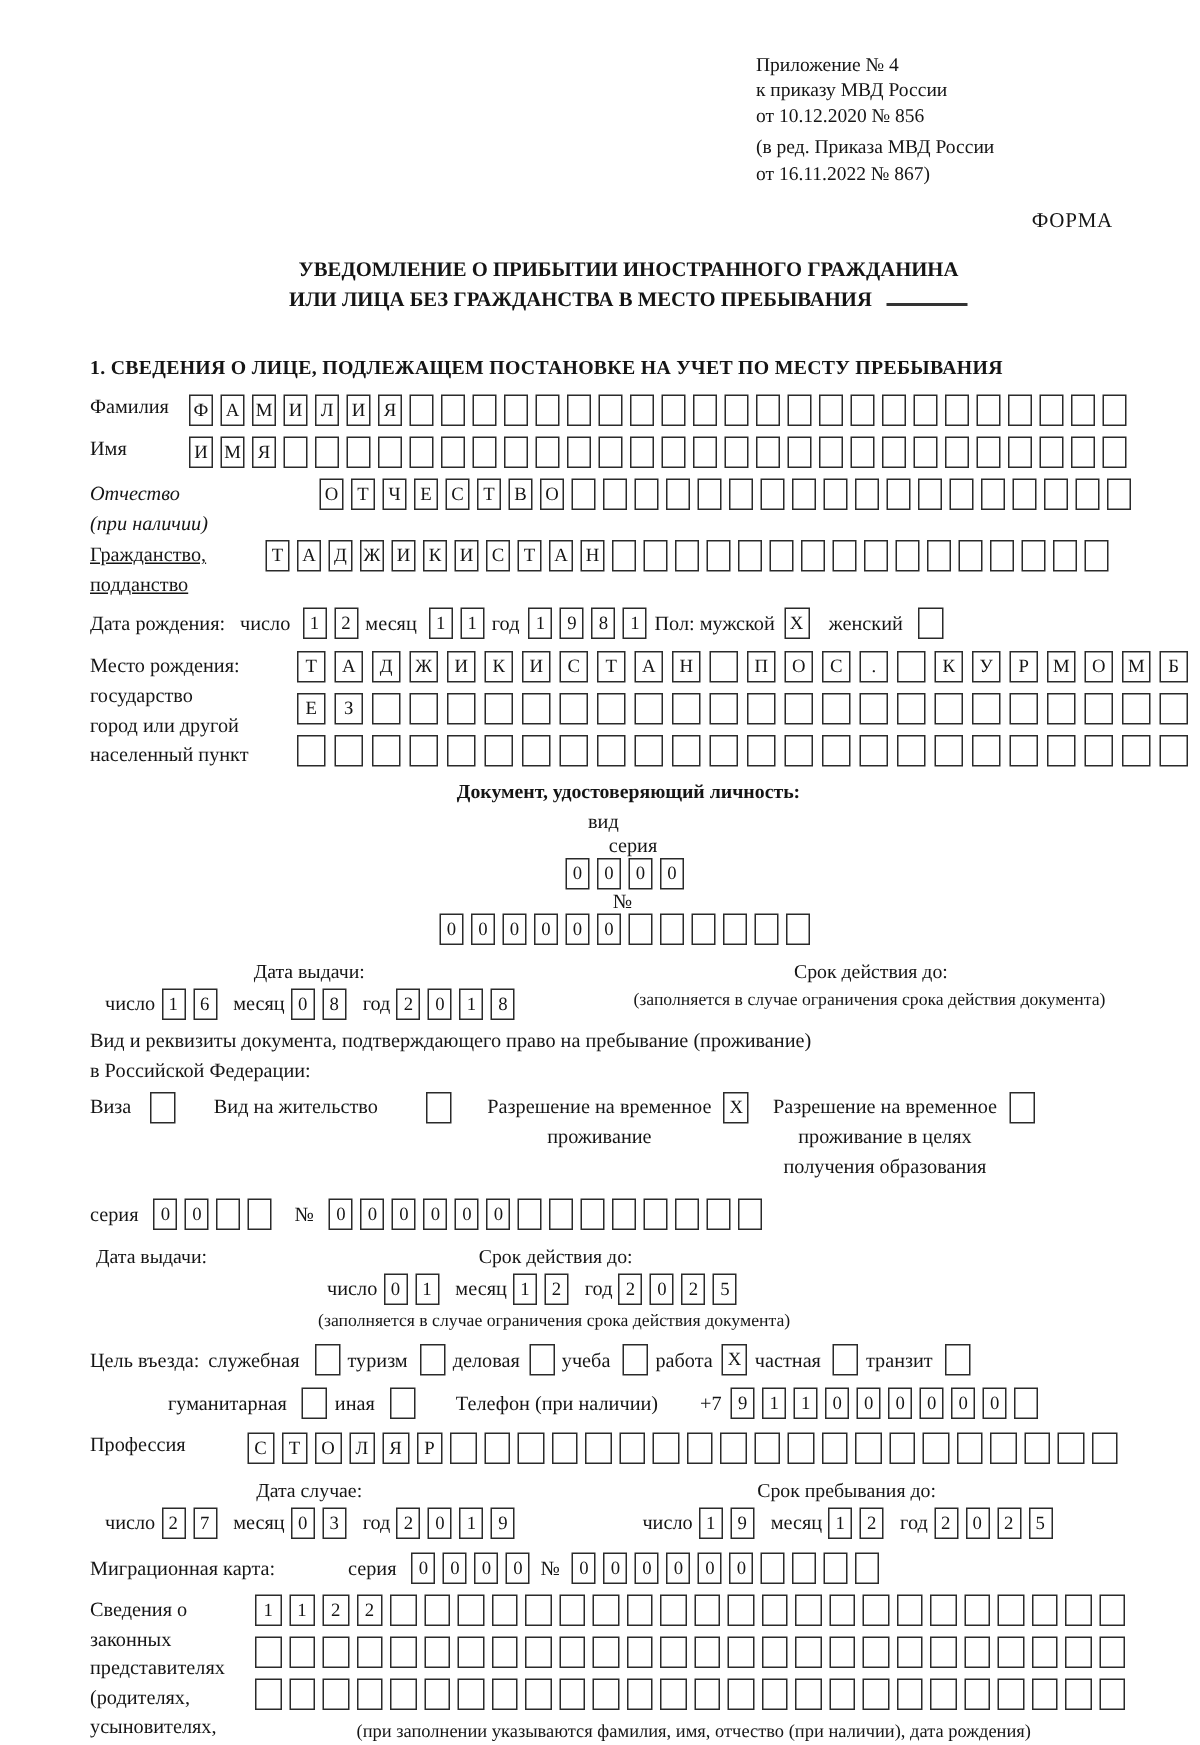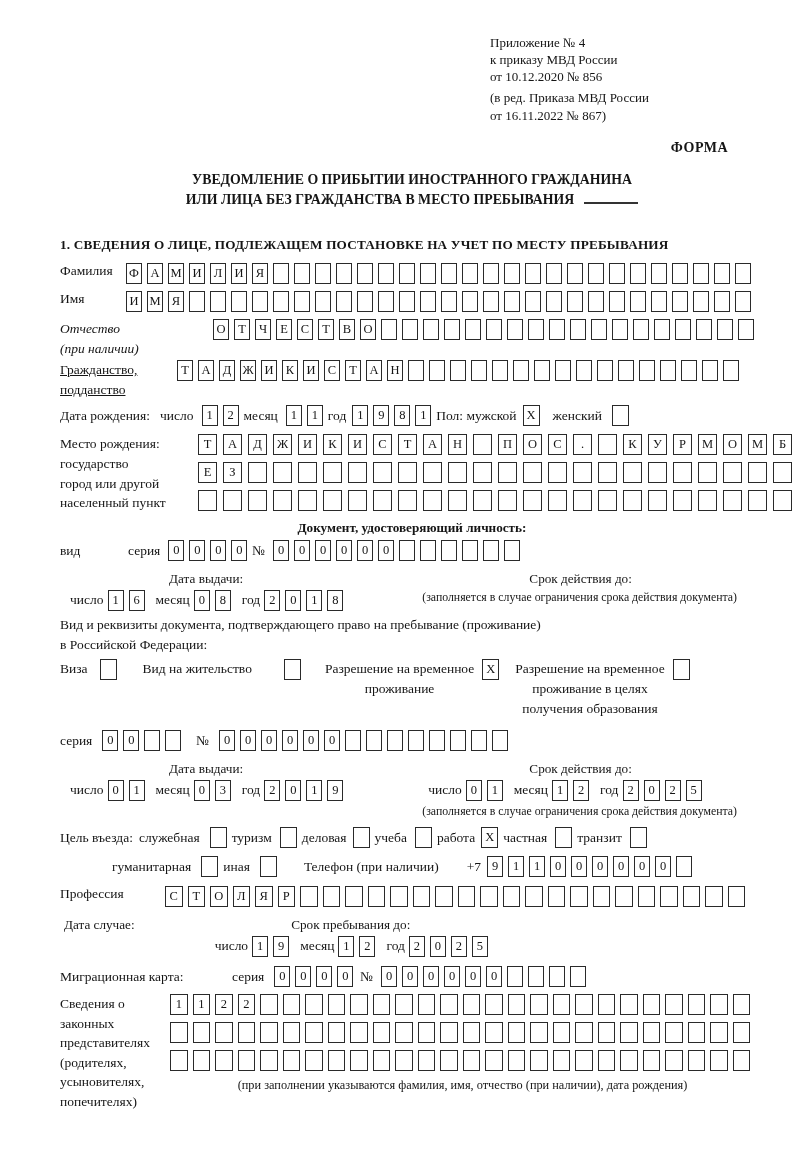--- a/index.html
+++ b/index.html
@@ -1,21 +1,21 @@
 <!DOCTYPE html>
 <html><head>
 <meta charset="utf-8">
 <style>
   html,body{margin:0;padding:0;background:#fff;}
   body{width:800px;height:1163px;font-family:"Liberation Serif","DejaVu Serif",serif;color:#151515;overflow:hidden;}
-  .page{box-sizing:border-box;width:800px;height:1163px;padding:34px 36px 0 60px;}
+  .page{box-sizing:border-box;width:800px;height:1163px;padding:34px 22px 0 60px;}
   
   .hdr{width:238px;margin-left:auto;margin-right:36px;font-size:13px;line-height:1.32;}
   .hdr .ed{margin-top:4px;}
-  .forma{font-weight:bold;font-size:14px;text-align:right;margin:16px 36px 0 0;letter-spacing:.5px;}
+  .forma{font-weight:normal;font-size:14px;text-align:right;margin:16px 36px 0 0;letter-spacing:.5px;}
   .title{font-weight:bold;font-size:13.8px;text-align:center;margin-top:14px;line-height:1.5;}
   .title .uline{display:inline-block;width:54px;border-bottom:2px solid #333;height:12px;margin-left:10px;}
   .sect{font-weight:bold;font-size:13.2px;margin-top:26px;letter-spacing:.2px;}
   
   .row{display:flex;align-items:flex-start;margin-top:7px;font-size:13.5px;}
   .lbl{flex:none;}
   .boxes{white-space:nowrap;}
   .bx{display:inline-block;box-sizing:border-box;border:1.6px solid #2a2a2a;width:16px;height:21px;margin-right:5px;text-align:center;font-size:12.5px;line-height:18px;vertical-align:middle;background:#fff;}
   .p25 .bx{width:19px;margin-right:6px;}
   .p23 .bx{width:17.5px;margin-right:5px;}
@@ -104,21 +104,21 @@
       <div>населенный пункт</div>
     </div>
     <div>
       <div class="boxes boxline"><span class="bx">Т</span><span class="bx">А</span><span class="bx">Д</span><span class="bx">Ж</span><span class="bx">И</span><span class="bx">К</span><span class="bx">И</span><span class="bx">С</span><span class="bx">Т</span><span class="bx">А</span><span class="bx">Н</span><span class="bx"></span><span class="bx">П</span><span class="bx">О</span><span class="bx">С</span><span class="bx">.</span><span class="bx"></span><span class="bx">К</span><span class="bx">У</span><span class="bx">Р</span><span class="bx">М</span><span class="bx">О</span><span class="bx">М</span><span class="bx">Б</span></div>
       <div class="boxes boxline"><span class="bx">Е</span><span class="bx">З</span><span class="bx"></span><span class="bx"></span><span class="bx"></span><span class="bx"></span><span class="bx"></span><span class="bx"></span><span class="bx"></span><span class="bx"></span><span class="bx"></span><span class="bx"></span><span class="bx"></span><span class="bx"></span><span class="bx"></span><span class="bx"></span><span class="bx"></span><span class="bx"></span><span class="bx"></span><span class="bx"></span><span class="bx"></span><span class="bx"></span><span class="bx"></span><span class="bx"></span></div>
       <div class="boxes boxline"><span class="bx"></span><span class="bx"></span><span class="bx"></span><span class="bx"></span><span class="bx"></span><span class="bx"></span><span class="bx"></span><span class="bx"></span><span class="bx"></span><span class="bx"></span><span class="bx"></span><span class="bx"></span><span class="bx"></span><span class="bx"></span><span class="bx"></span><span class="bx"></span><span class="bx"></span><span class="bx"></span><span class="bx"></span><span class="bx"></span><span class="bx"></span><span class="bx"></span><span class="bx"></span><span class="bx"></span></div>
     </div>
   </div>
 
   <div class="center-b" style="margin-top:2px;">Документ, удостоверяющий личность:</div>
-  <div class="row" style="margin-top:4px;align-items:center;">
+  <div class="row" style="margin-top:4px;align-items:center;flex-direction:column;">
     <span style="width:54px;">вид</span>
     <span style="margin-left:14px;margin-right:8px;">серия</span>
     <span class="boxes"><span class="bx">0</span><span class="bx">0</span><span class="bx">0</span><span class="bx">0</span></span>
     <span style="margin-right:8px;">№</span>
     <span class="boxes"><span class="bx">0</span><span class="bx">0</span><span class="bx">0</span><span class="bx">0</span><span class="bx">0</span><span class="bx">0</span><span class="bx"></span><span class="bx"></span><span class="bx"></span><span class="bx"></span><span class="bx"></span><span class="bx"></span></span>
   </div>
 
   <div class="daterow">
     <div class="dategrp" style="margin-left:4px;">
       <div class="dg-title">Дата выдачи:</div>
@@ -164,23 +164,20 @@
   <div class="row" style="margin-top:12px;align-items:center;">
     <span style="margin-right:10px;">серия</span>
     <span class="boxes"><span class="bx">0</span><span class="bx">0</span><span class="bx"></span><span class="bx"></span></span>
     <span style="margin:0 10px;">№</span>
     <span class="boxes"><span class="bx">0</span><span class="bx">0</span><span class="bx">0</span><span class="bx">0</span><span class="bx">0</span><span class="bx">0</span><span class="bx"></span><span class="bx"></span><span class="bx"></span><span class="bx"></span><span class="bx"></span><span class="bx"></span><span class="bx"></span><span class="bx"></span></span>
   </div>
 
   <div class="daterow">
     <div class="dategrp" style="margin-left:4px;">
       <div class="dg-title">Дата выдачи:</div>
-      <div class="dg-line">
-        <span class="w first">число</span><span class="boxes"><span class="bx">0</span><span class="bx">1</span></span><span class="w">месяц</span><span class="boxes"><span class="bx">0</span><span class="bx">3</span></span><span class="w">год</span><span class="boxes"><span class="bx">2</span><span class="bx">0</span><span class="bx">1</span><span class="bx">9</span></span>
-      </div>
     </div>
     <div class="dategrp" style="margin-left:74px;">
       <div class="dg-title">Срок действия до:</div>
       <div class="dg-line">
         <span class="w first">число</span><span class="boxes"><span class="bx">0</span><span class="bx">1</span></span><span class="w">месяц</span><span class="boxes"><span class="bx">1</span><span class="bx">2</span></span><span class="w">год</span><span class="boxes"><span class="bx">2</span><span class="bx">0</span><span class="bx">2</span><span class="bx">5</span></span>
       </div>
       <div class="fnote">(заполняется в случае ограничения срока действия документа)</div>
     </div>
   </div>
 
@@ -212,20 +209,23 @@
   </div>
 
   <div class="row p23" style="margin-top:9px;">
     <div class="lbl" style="width:105px;">Профессия</div>
     <div class="boxes"><span class="bx">С</span><span class="bx">Т</span><span class="bx">О</span><span class="bx">Л</span><span class="bx">Я</span><span class="bx">Р</span><span class="bx"></span><span class="bx"></span><span class="bx"></span><span class="bx"></span><span class="bx"></span><span class="bx"></span><span class="bx"></span><span class="bx"></span><span class="bx"></span><span class="bx"></span><span class="bx"></span><span class="bx"></span><span class="bx"></span><span class="bx"></span><span class="bx"></span><span class="bx"></span><span class="bx"></span><span class="bx"></span><span class="bx"></span><span class="bx"></span></div>
   </div>
 
   <div class="daterow">
     <div class="dategrp" style="margin-left:4px;">
       <div class="dg-title">Дата случае:</div>
+      <div class="dg-line">
+        <span class="w first">число</span><span class="boxes"><span class="bx">2</span><span class="bx">7</span></span><span class="w">месяц</span><span class="boxes"><span class="bx">0</span><span class="bx">3</span></span><span class="w">год</span><span class="boxes"><span class="bx">2</span><span class="bx">0</span><span class="bx">1</span><span class="bx">9</span></span>
+      </div>
     </div>
     <div class="dategrp" style="margin-left:74px;">
       <div class="dg-title">Срок пребывания до:</div>
       <div class="dg-line">
         <span class="w first">число</span><span class="boxes"><span class="bx">1</span><span class="bx">9</span></span><span class="w">месяц</span><span class="boxes"><span class="bx">1</span><span class="bx">2</span></span><span class="w">год</span><span class="boxes"><span class="bx">2</span><span class="bx">0</span><span class="bx">2</span><span class="bx">5</span></span>
       </div>
     </div>
   </div>
 
   <div class="row" style="margin-top:9px;align-items:center;">

